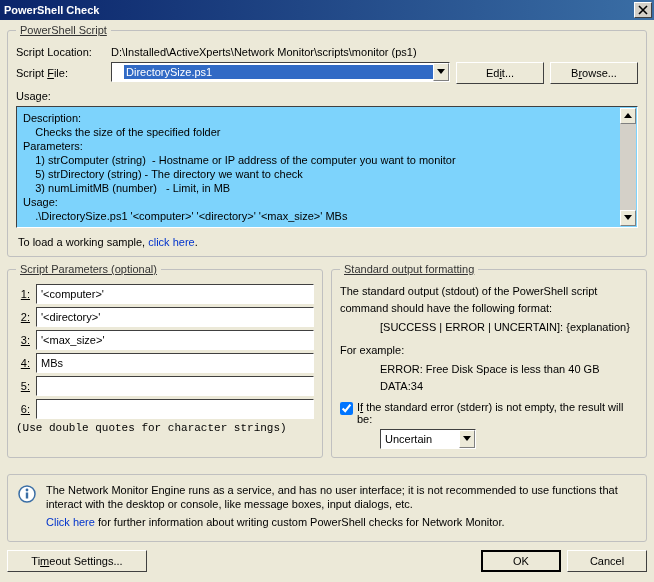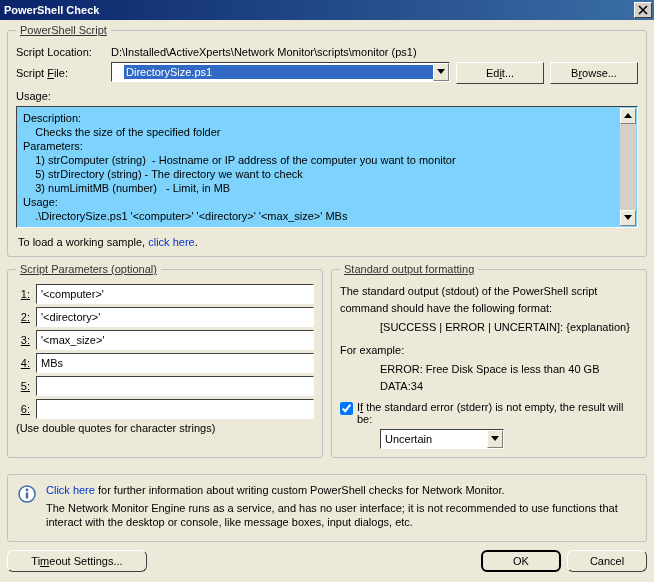--- a/index.html
+++ b/index.html
@@ -39,38 +39,38 @@
 .link { color:#0033cc; cursor:pointer; }
 .sample-line { margin-top:8px; padding-left:2px;}
 
 .bottom-half { display:flex; gap:8px; }
 .bottom-half fieldset { flex:1; }
 
 .param-row { display:flex; align-items:center; margin:3px 0; gap:6px;}
 .param-row .pn { width:14px; text-align:right; text-decoration: underline; }
 .param-row .pv { flex:1;}
 .param-row input { height:20px; border:1px solid #404040; border-right-color:#fff; border-bottom-color:#fff; background:#fff; padding:2px 4px; width:100%; }
-.param-note { margin-top:0; }
+.param-note { margin-top:0;font-family:Liberation Mono, monospace; }
 
 .stdout p { margin: 2px 0; line-height:17px;}
 .indent { padding-left:40px;}
 .checkrow { display:flex; align-items:flex-start; margin-top:6px; gap:4px;}
 .checkrow input[type=checkbox]{ margin-top:1px;}
 .stderr-combo-row { padding-left:40px; margin-top:4px;}
-.small-combo { display:flex; width:124px; height:20px; border:1px solid #404040; border-right-color:#fff; border-bottom-color:#fff; background:#fff; align-items:center;}
+.small-combo { display:flex; width:96px; height:20px; border:1px solid #404040; border-right-color:#fff; border-bottom-color:#fff; background:#fff; align-items:center;}
 .small-combo .sel { flex:1; padding:0 4px;}
 .small-combo .dropbtn { width:16px; height:18px; background:#ece9d8; border:1px solid #fff; border-right-color:#808080; border-bottom-color:#808080; display:flex; align-items:center; justify-content:center;}
 
 .infobox { border:1px solid #c0c0c0; border-radius:3px; padding:8px 10px; display:flex; gap:8px; margin-top:10px;}
 .infobox .icon { width:20px; flex-shrink:0; padding-top:2px;}
 .infobox .text p { line-height:14px; margin-bottom:4px;}
 
 .footer { display:flex; align-items:center; margin-top:8px; gap:6px;}
 .footer .spacer { flex:1;}
-.footer .btn { width:112px;border-radius:6px;}
+.footer .btn { width:112px;}
 .footer .btn.small { width:80px;}
 
 .ul { text-decoration: underline; }
 </style>
 </head>
 <body>
 
 <div class="titlebar">
   <span class="title">PowerShell Check</span>
   <div class="close-btn">
@@ -206,22 +206,22 @@
 
   <div class="infobox">
     <div class="icon">
       <svg width="18" height="18" viewBox="0 0 18 18">
           <circle cx="9" cy="9" r="8" fill="#fff" stroke="#3a6ea5" stroke-width="1.5"></circle>
           <circle cx="9" cy="5" r="1.4" fill="#3a6ea5"></circle>
           <rect x="7.8" y="7.5" width="2.4" height="6" fill="#3a6ea5"></rect>
         </svg>
     </div>
     <div class="text">
+      <p>The Network Monitor Engine runs as a service, and has no user interface; it is not recommended to use functions that interact with the desktop or console, like message boxes, input dialogs, etc.</p>
       <p><span class="link">Click here</span><span> for further information about writing custom PowerShell checks for Network Monitor.</span></p>
-      <p>The Network Monitor Engine runs as a service, and has no user interface; it is not recommended to use functions that interact with the desktop or console, like message boxes, input dialogs, etc.</p>
     </div>
   </div>
 
   <div class="footer">
     <div class="btn" style="width:140px;">
         <span>Ti</span>
         <span class="ul">m</span>
         <span>eout Settings...</span>
       </div>
     <div class="spacer"></div>

